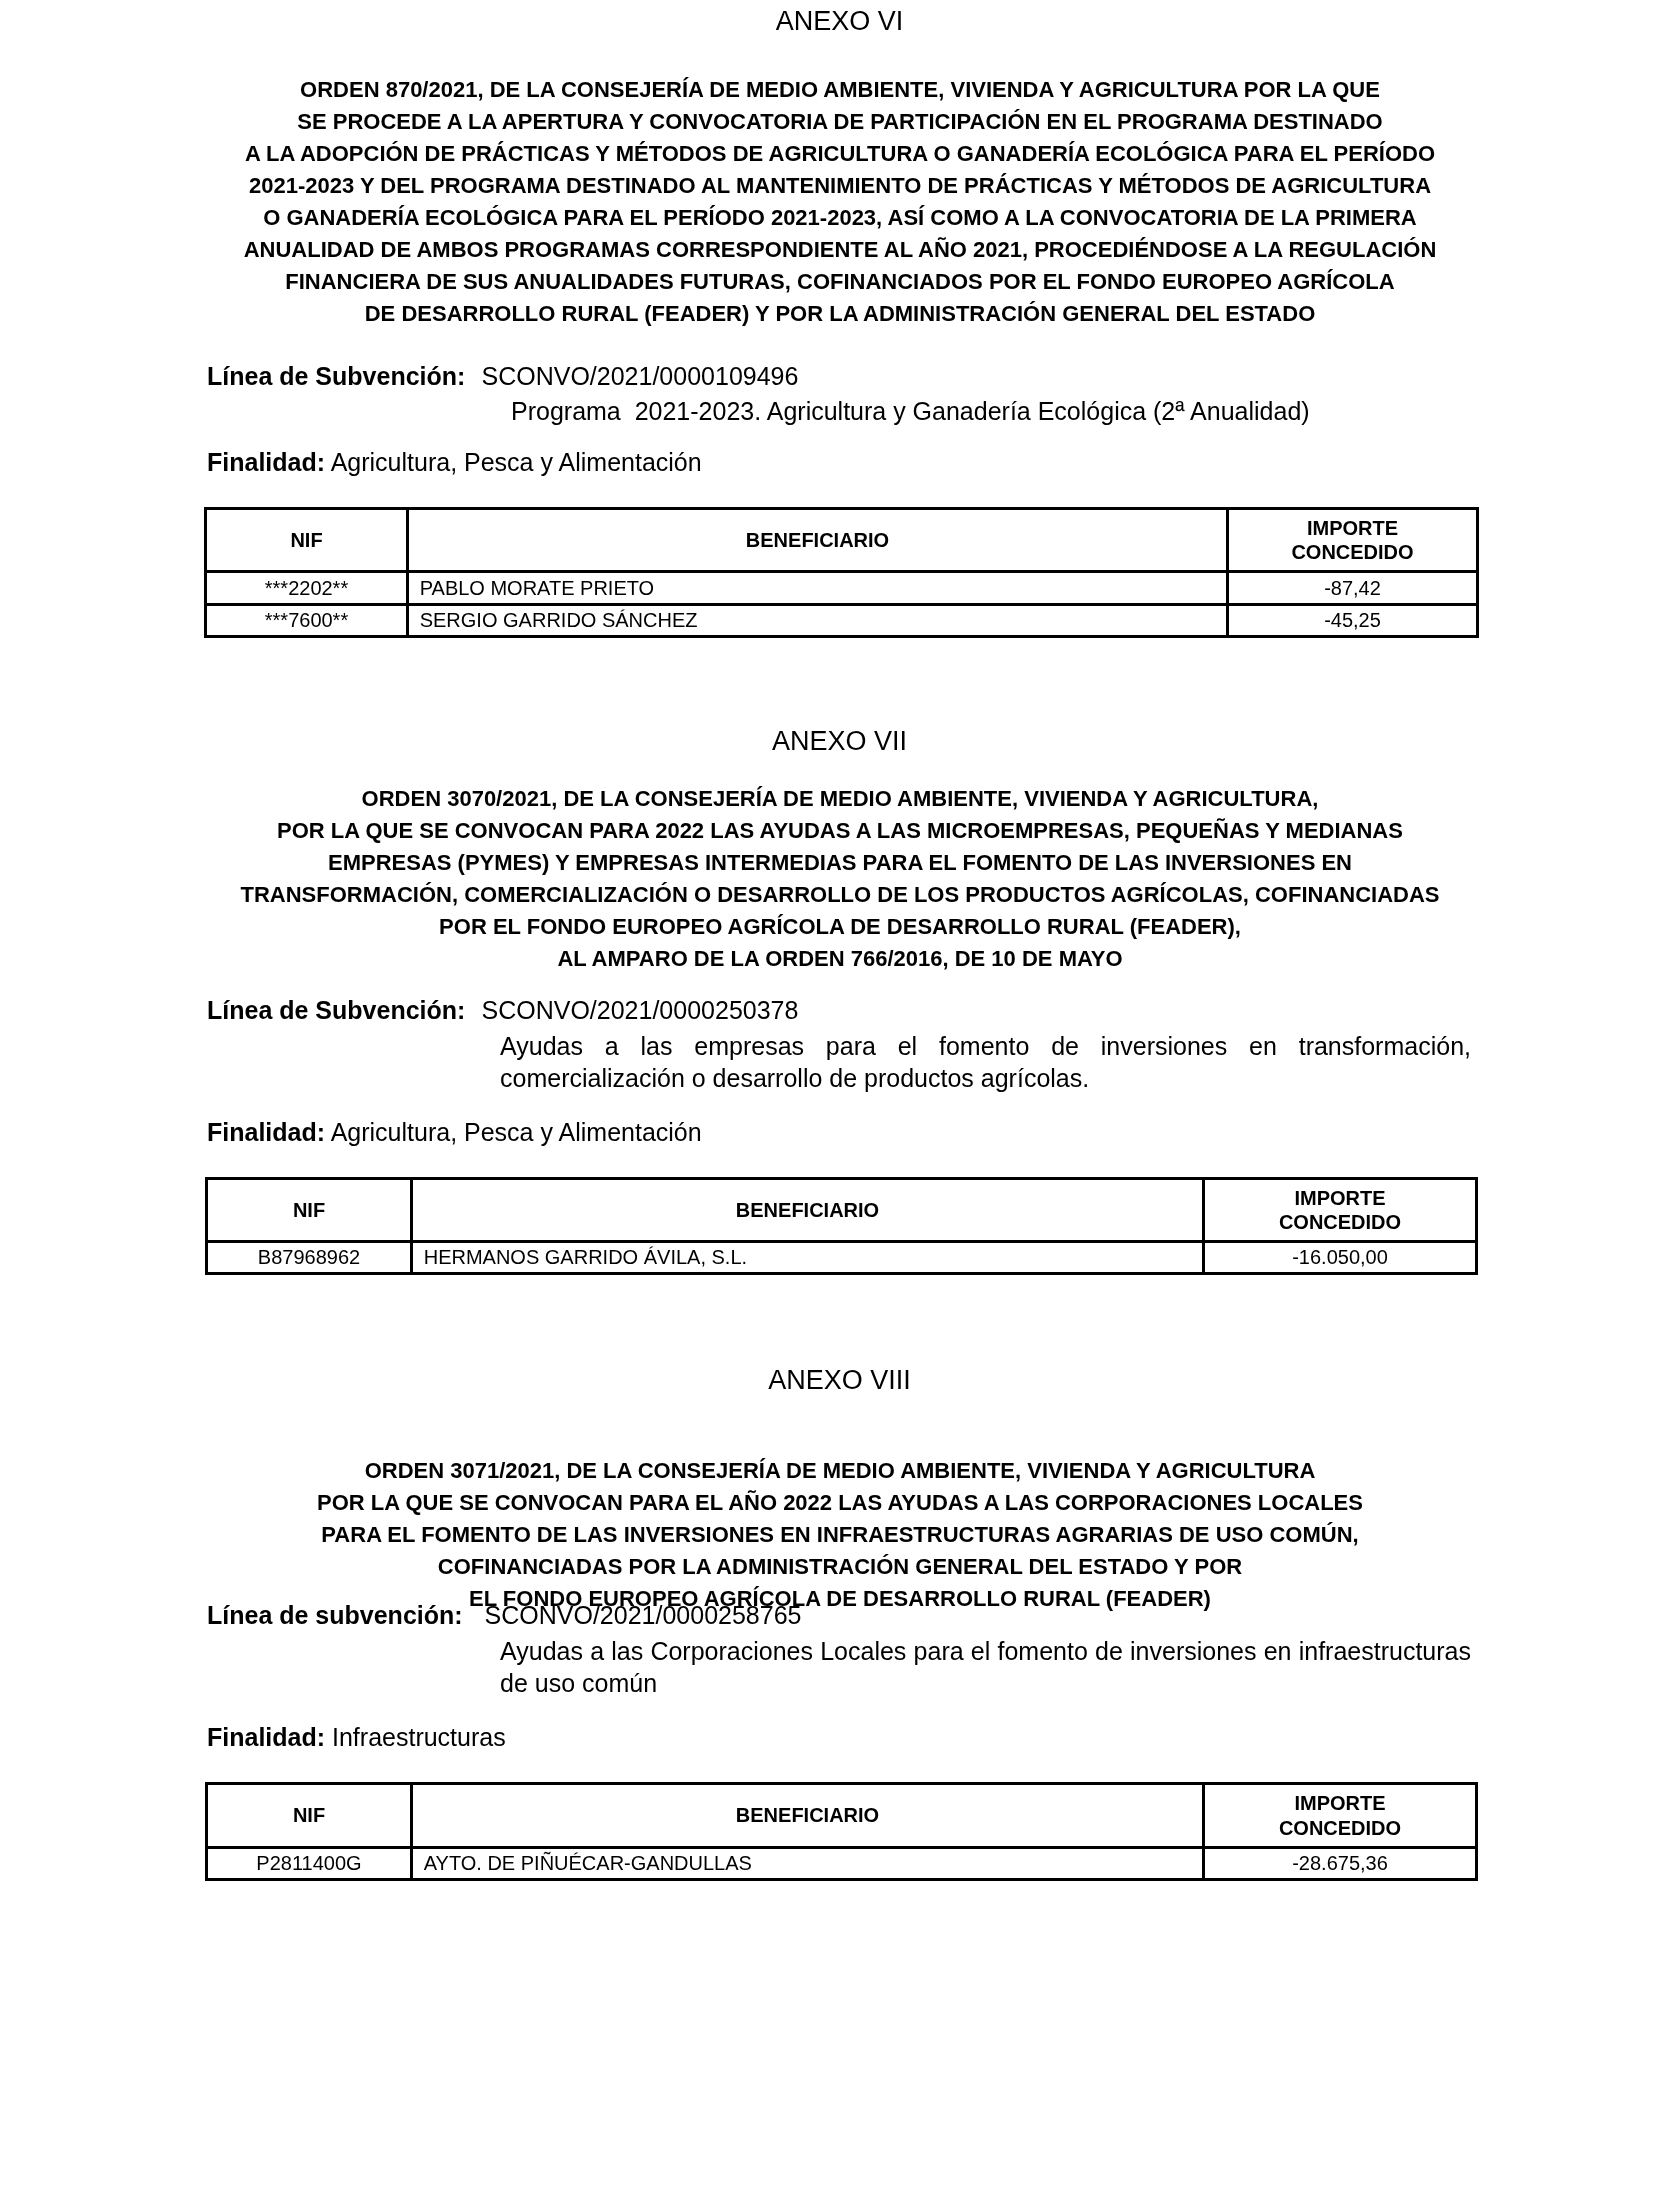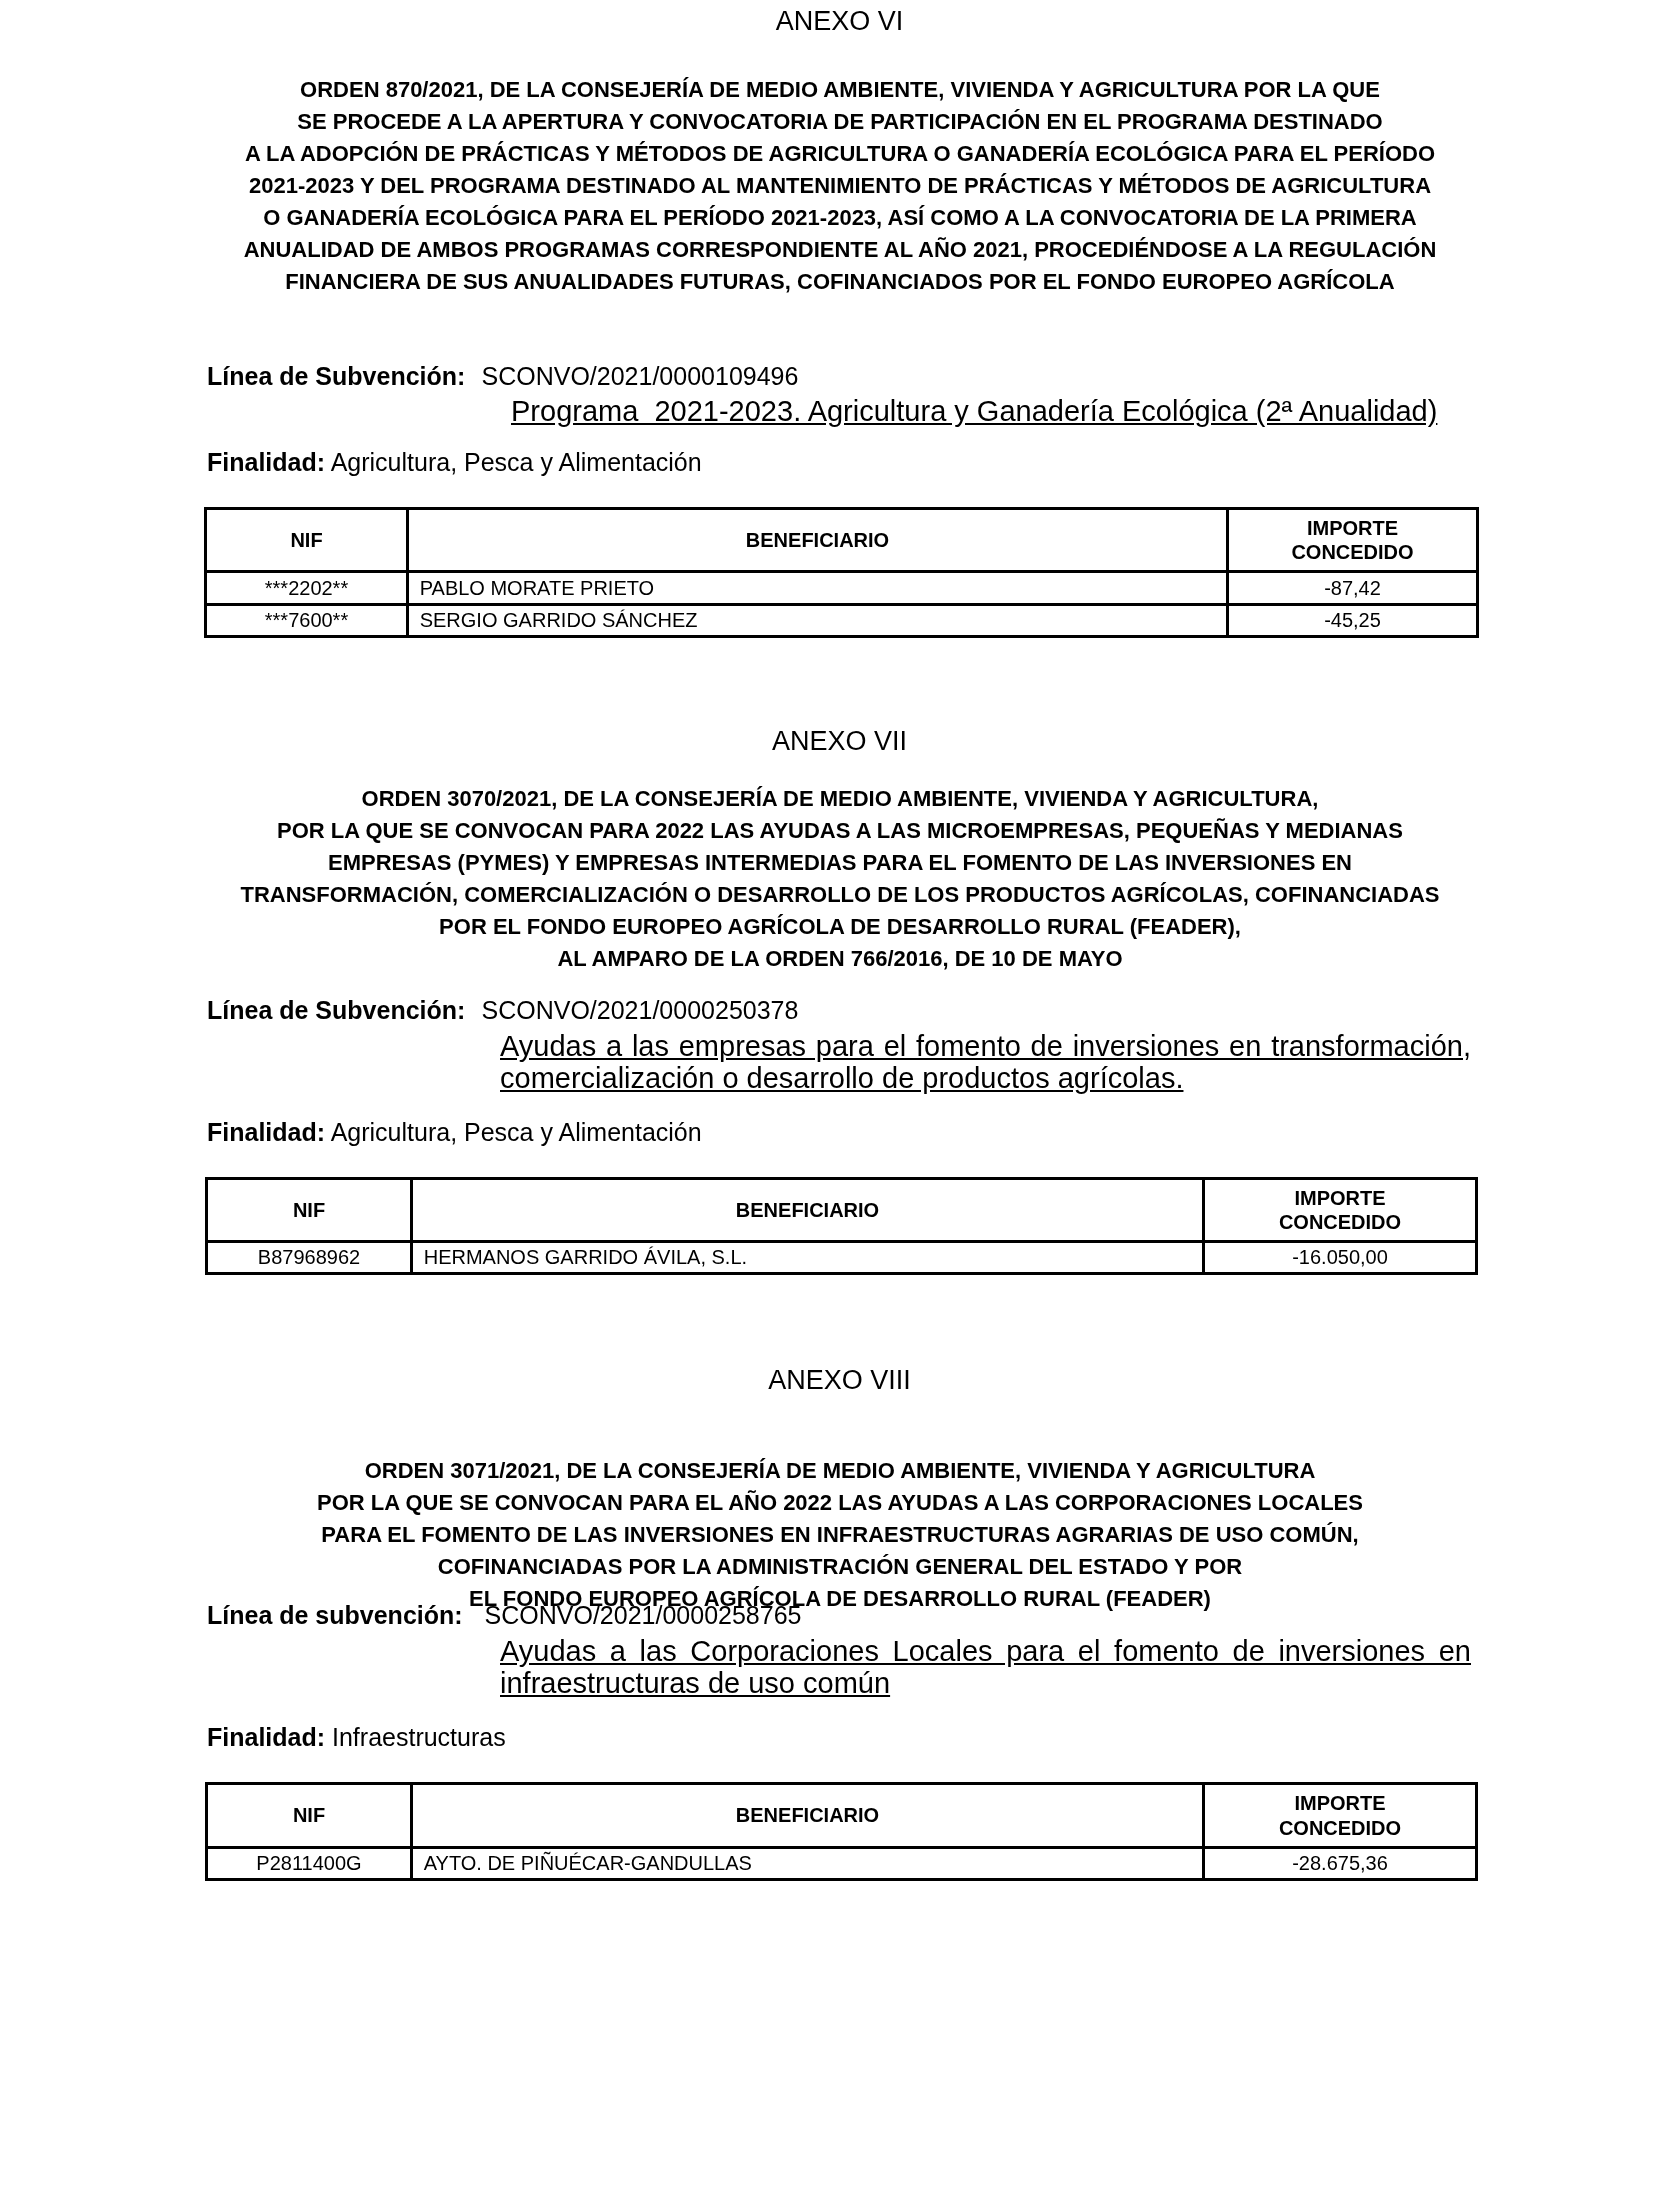--- a/index.html
+++ b/index.html
@@ -12,21 +12,21 @@
     font-size: 27px; line-height: 31px; font-weight: normal;
   }
   .orden-heading {
     position: absolute; left: 77px; width: 1526px; text-align: center;
     font-size: 22px; line-height: 32px; font-weight: bold; margin: 0;
   }
   .orden-heading span { display: block; white-space: nowrap; }
   .field-row { position: absolute; left: 207px; font-size: 25px; line-height: 31px; white-space: nowrap; }
   .field-label { font-weight: bold; margin-top: 48px; }
   .desc {
-    position: absolute; font-size: 29px; line-height: 32px; text-decoration: underline;
+    position: absolute; font-size: 25px; line-height: 32px;
   }
   .desc-just { text-align: justify; text-align-last: left; }
   table.benef {
     position: absolute; border-collapse: collapse; table-layout: fixed;
     font-size: 20px;
   }
   table.benef th, table.benef td {
     border: 3.1px solid #000; padding: 0 10.7px; vertical-align: middle;
   }
   table.benef th { font-weight: bold; text-align: center; line-height: 24.5px; }
@@ -40,20 +40,21 @@
 <section>
   <div class="anexo-title" style="top:6px;">ANEXO VI</div>
   <h2 class="orden-heading" style="top:74px;">
     <span>ORDEN 870/2021, DE LA CONSEJERÍA DE MEDIO AMBIENTE, VIVIENDA Y AGRICULTURA POR LA QUE</span>
     <span>SE PROCEDE A LA APERTURA Y CONVOCATORIA DE PARTICIPACIÓN EN EL PROGRAMA DESTINADO</span>
     <span>A LA ADOPCIÓN DE PRÁCTICAS Y MÉTODOS DE AGRICULTURA O GANADERÍA ECOLÓGICA PARA EL PERÍODO</span>
     <span>2021-2023 Y DEL PROGRAMA DESTINADO AL MANTENIMIENTO DE PRÁCTICAS Y MÉTODOS DE AGRICULTURA</span>
     <span>O GANADERÍA ECOLÓGICA PARA EL PERÍODO 2021-2023, ASÍ COMO A LA CONVOCATORIA DE LA PRIMERA</span>
     <span>ANUALIDAD DE AMBOS PROGRAMAS CORRESPONDIENTE AL AÑO 2021, PROCEDIÉNDOSE A LA REGULACIÓN</span>
     <span>FINANCIERA DE SUS ANUALIDADES FUTURAS, COFINANCIADOS POR EL FONDO EUROPEO AGRÍCOLA</span>
+    <span>DE DESARROLLO RURAL (FEADER) Y POR LA ADMINISTRACIÓN GENERAL DEL ESTADO</span>
   </h2>
 
   <div class="field-row" style="top:361px;">
     <span class="field-label">Línea de Subvención:</span>
     <span style="margin-left:9.2px;">SCONVO/2021/0000109496</span>
   </div>
   <div class="desc" style="top:395px; left:511px; width:965px; white-space:nowrap;">Programa&nbsp; 2021-2023. Agricultura y Ganadería Ecológica (2ª Anualidad)</div>
 
   <div class="field-row" style="top:447px;">
     <span class="field-label">Finalidad:</span>

